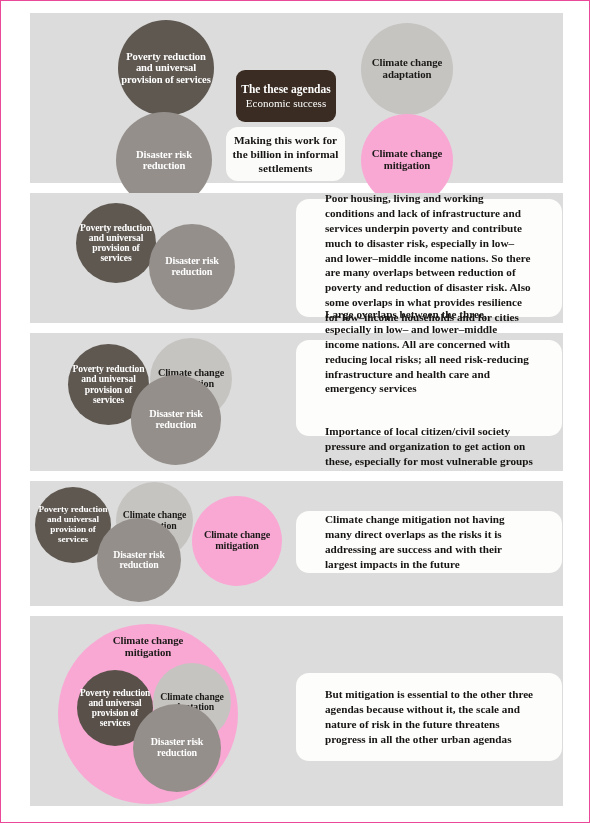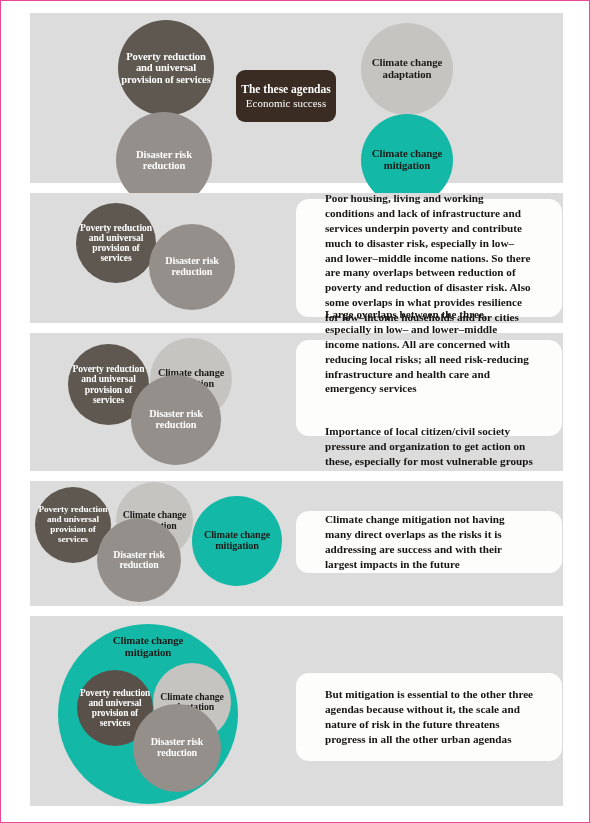--- a/index.html
+++ b/index.html
@@ -35,21 +35,21 @@
     text-align: center;
     box-sizing: border-box;
     line-height: 1.07;
     font-weight: bold;
     letter-spacing: -0.1px;
     padding: 0 2px;
   }
   .c-poverty  { background: #5f5851; color: #ffffff; }
   .c-disaster { background: #948f8b; color: #ffffff; }
   .c-adapt    { background: #c6c4c1; color: #1c1a18; }
-  .c-mitig    { background: #14b8a6; color: #1c1a18; }
+  .c-mitig    { background: #f9a8d4; color: #1c1a18; }
 
   .c-poverty.dk2  { background: #595149; }
 
   .darkbox {
     position: absolute;
     background: #3a2c22;
     border-radius: 9px;
     color: #ffffff;
     text-align: center;
     box-sizing: border-box;
@@ -127,20 +127,23 @@
 
     <div class="circle c-mitig" style="left:331px; top:101px; width:92px; height:92px; font-size:10.8px;">
       <span>Climate change mitigation</span>
     </div>
 
     <div class="darkbox" style="left:206px; top:57px; width:100px; height:52px;">
       <span class="big">The these agendas</span>
       <span class="sub">Economic success</span>
     </div>
 
+    <div class="whitebox center" style="left:196px; top:114px; width:119px; height:54px; padding:4px 5px;">
+      <span>Making this work for the billion in informal settlements</span>
+    </div>
   </div>
 
   <div class="panel" style="left:29px; top:192px; width:533px; height:130px;">
 
     <div class="circle c-poverty" style="left:46px; top:10px; width:80px; height:80px; font-size:9.6px;">
       <span>Poverty reduction and universal provision of services</span>
     </div>
 
     <div class="circle c-disaster" style="left:119px; top:31px; width:86px; height:86px; font-size:10.2px;">
       <span>Disaster risk reduction</span>

